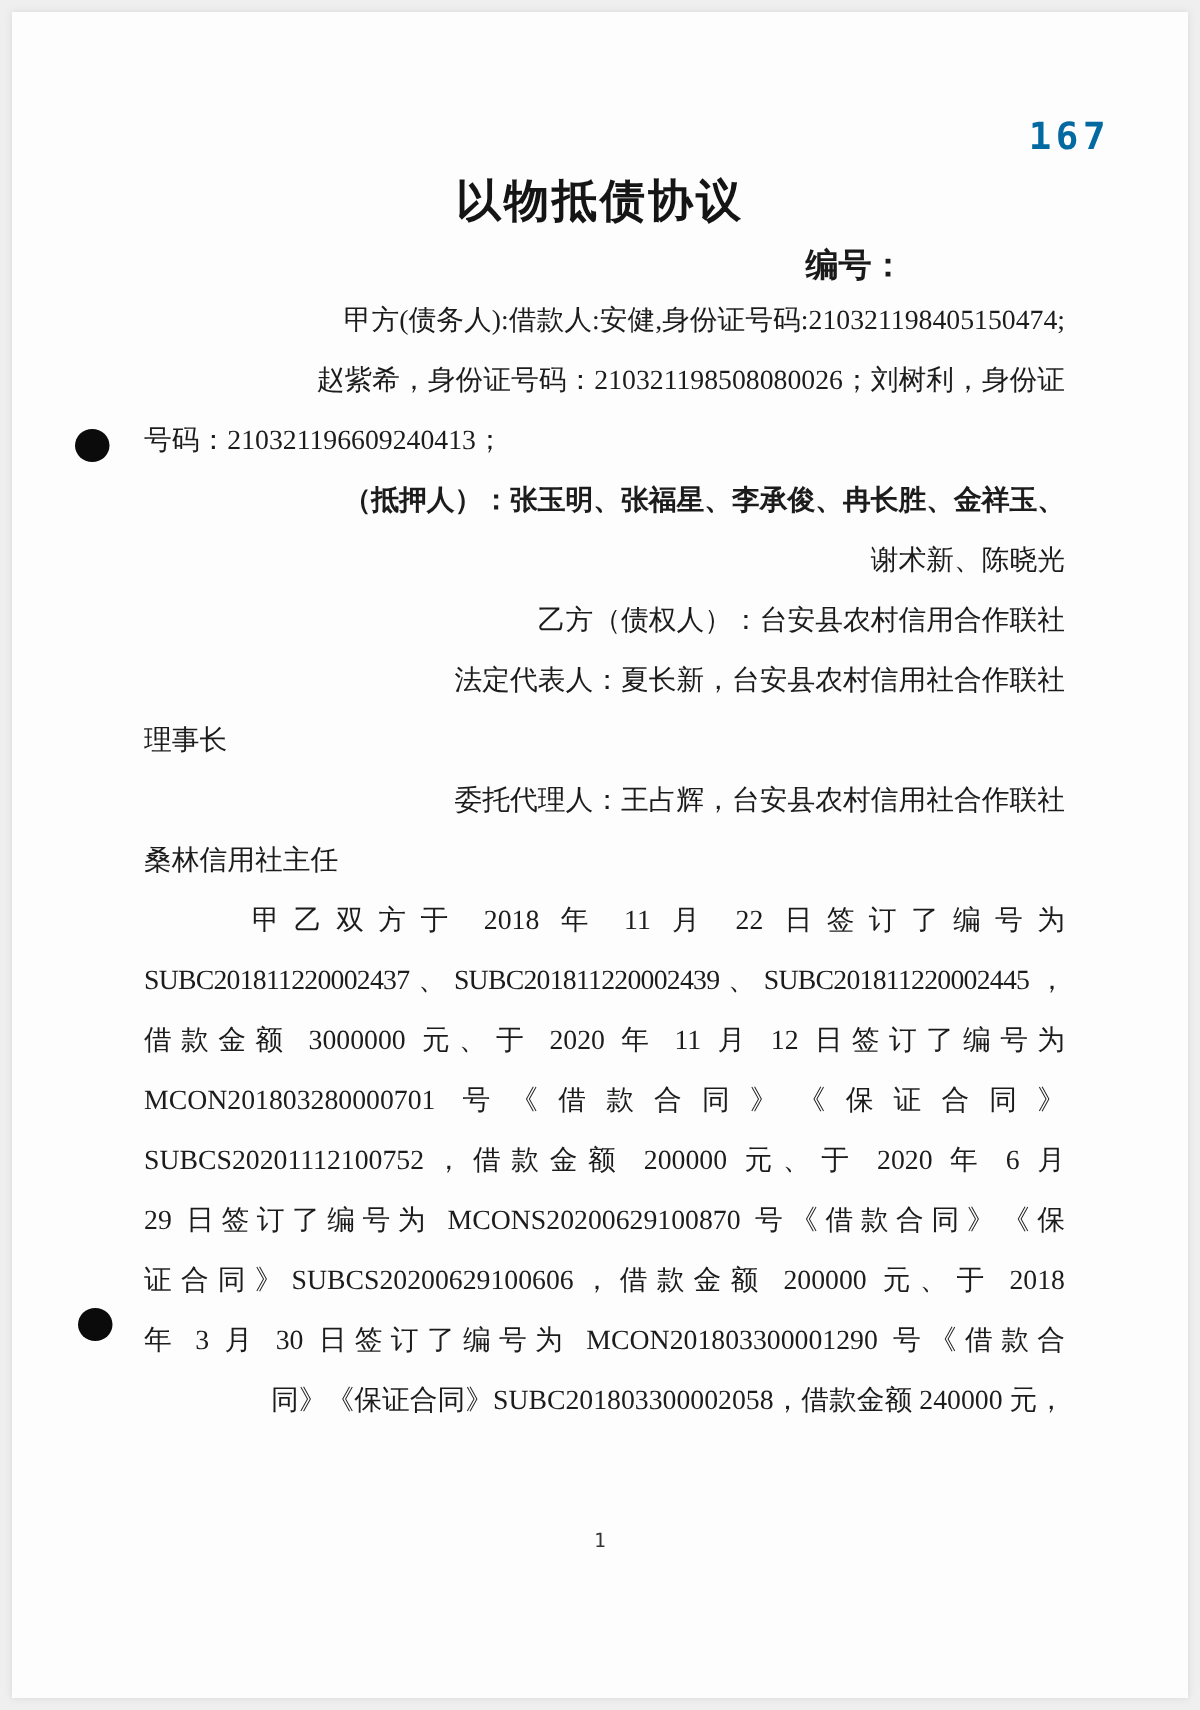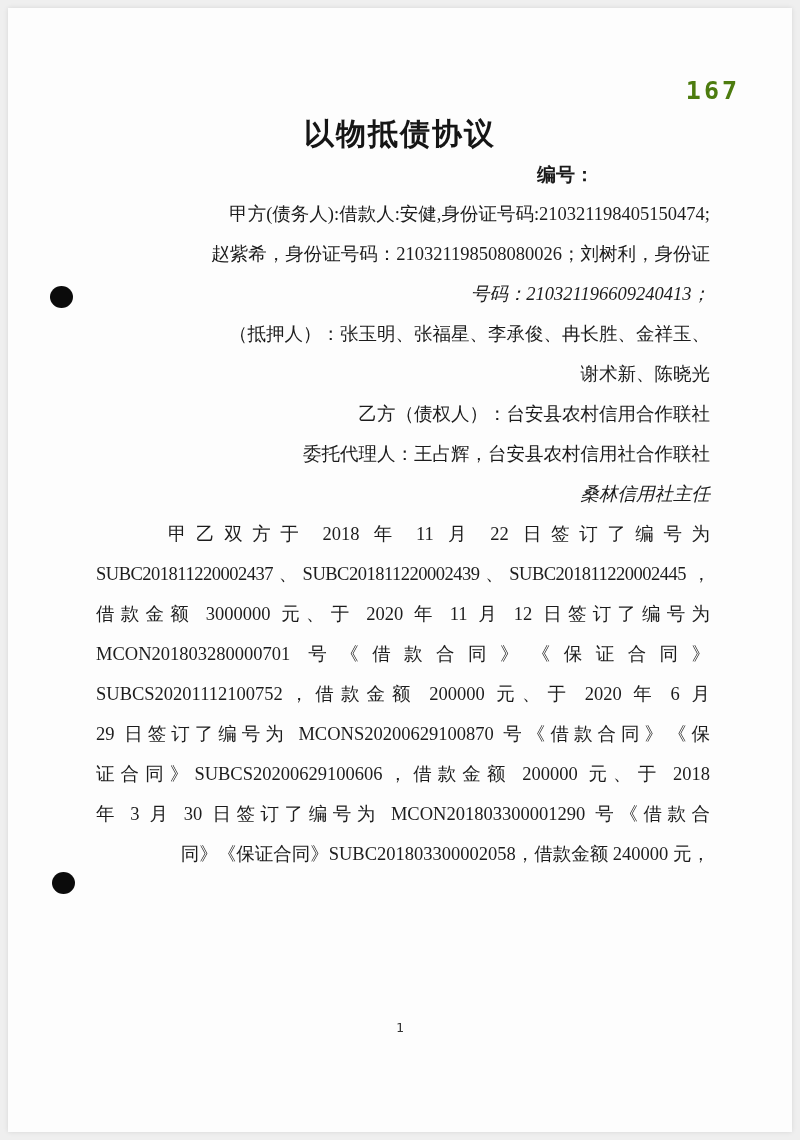--- a/index.html
+++ b/index.html
@@ -22,58 +22,58 @@
     color: #1b1b1b;
   }
   .stamp-number {
     position: absolute;
     top: 68px;
     right: 52px;
     font-family: "DejaVu Sans Mono", monospace;
     font-size: 25px;
     font-weight: 600;
     letter-spacing: 3px;
-    color: #4d7c0f;
+    color: #0369a1;
   }
   .doc-title {
     position: absolute;
     top: 106px;
     left: 0;
     width: 100%;
     text-align: center;
     font-size: 30px;
     font-weight: bold;
     letter-spacing: 2px;
     color: #151515;
   }
   .doc-no {
     position: absolute;
     top: 154px;
     left: 529px;
-    font-size: 19px;
+    font-size: 22px;
     font-weight: bold;
     color: #1a1a1a;
   }
   .body-text {
     position: absolute;
     top: 186px;
     left: 88px;
     width: 614px;
     font-size: 18.5px;
     color: #1c1c1c;
   }
   .line {
     line-height: 40px;
     height: 40px;
     text-align: right;
   }
-  .c   { text-align: right; font-style: italic; }
+  .c   { text-align: left; }
   .j   { text-align: justify; text-align-last: justify; }
   .ind48 { padding-left: 48px; }
-  .ind56 { padding-left: 56px; }
+  .ind56 { padding-left: 56px; font-weight: bold; }
   .ind72 { padding-left: 72px; box-sizing: border-box; }
   .tight { letter-spacing: -0.5px; }
   .hole {
     position: absolute;
     width: 23px;
     height: 22px;
     border-radius: 50%;
     background: #0b0b0b;
   }
   .hole-1 { left: 42px; top: 278px; }
@@ -103,20 +103,22 @@
   <div class="hole hole-1"></div>
   <div class="hole hole-2"></div>
 
   <div class="body-text">
     <div class="line">甲方(债务人):借款人:安健,身份证号码:210321198405150474;</div>
     <div class="line">赵紫希，身份证号码：210321198508080026；刘树利，身份证</div>
     <div class="line c">号码：210321196609240413；</div>
     <div class="line ind56">（抵押人）：张玉明、张福星、李承俊、冉长胜、金祥玉、</div>
     <div class="line">谢术新、陈晓光</div>
     <div class="line">乙方（债权人）：台安县农村信用合作联社</div>
+    <div class="line ind48">法定代表人：夏长新，台安县农村信用社合作联社</div>
+    <div class="line c">理事长</div>
     <div class="line ind48">委托代理人：王占辉，台安县农村信用社合作联社</div>
     <div class="line c">桑林信用社主任</div>
     <div class="line ind72 j">甲乙双方于 2018 年 11 月 22 日签订了编号为</div>
     <div class="line j tight">SUBC201811220002437、SUBC201811220002439、SUBC201811220002445，</div>
     <div class="line j">借款金额 3000000 元、于 2020 年 11 月 12 日签订了编号为</div>
     <div class="line j">MCON201803280000701 号《借款合同》《保证合同》</div>
     <div class="line j">SUBCS20201112100752，借款金额 200000 元、于 2020 年 6 月</div>
     <div class="line j">29 日签订了编号为 MCONS20200629100870 号《借款合同》《保</div>
     <div class="line j">证合同》SUBCS20200629100606，借款金额 200000 元、于 2018</div>
     <div class="line j">年 3 月 30 日签订了编号为 MCON201803300001290 号《借款合</div>

